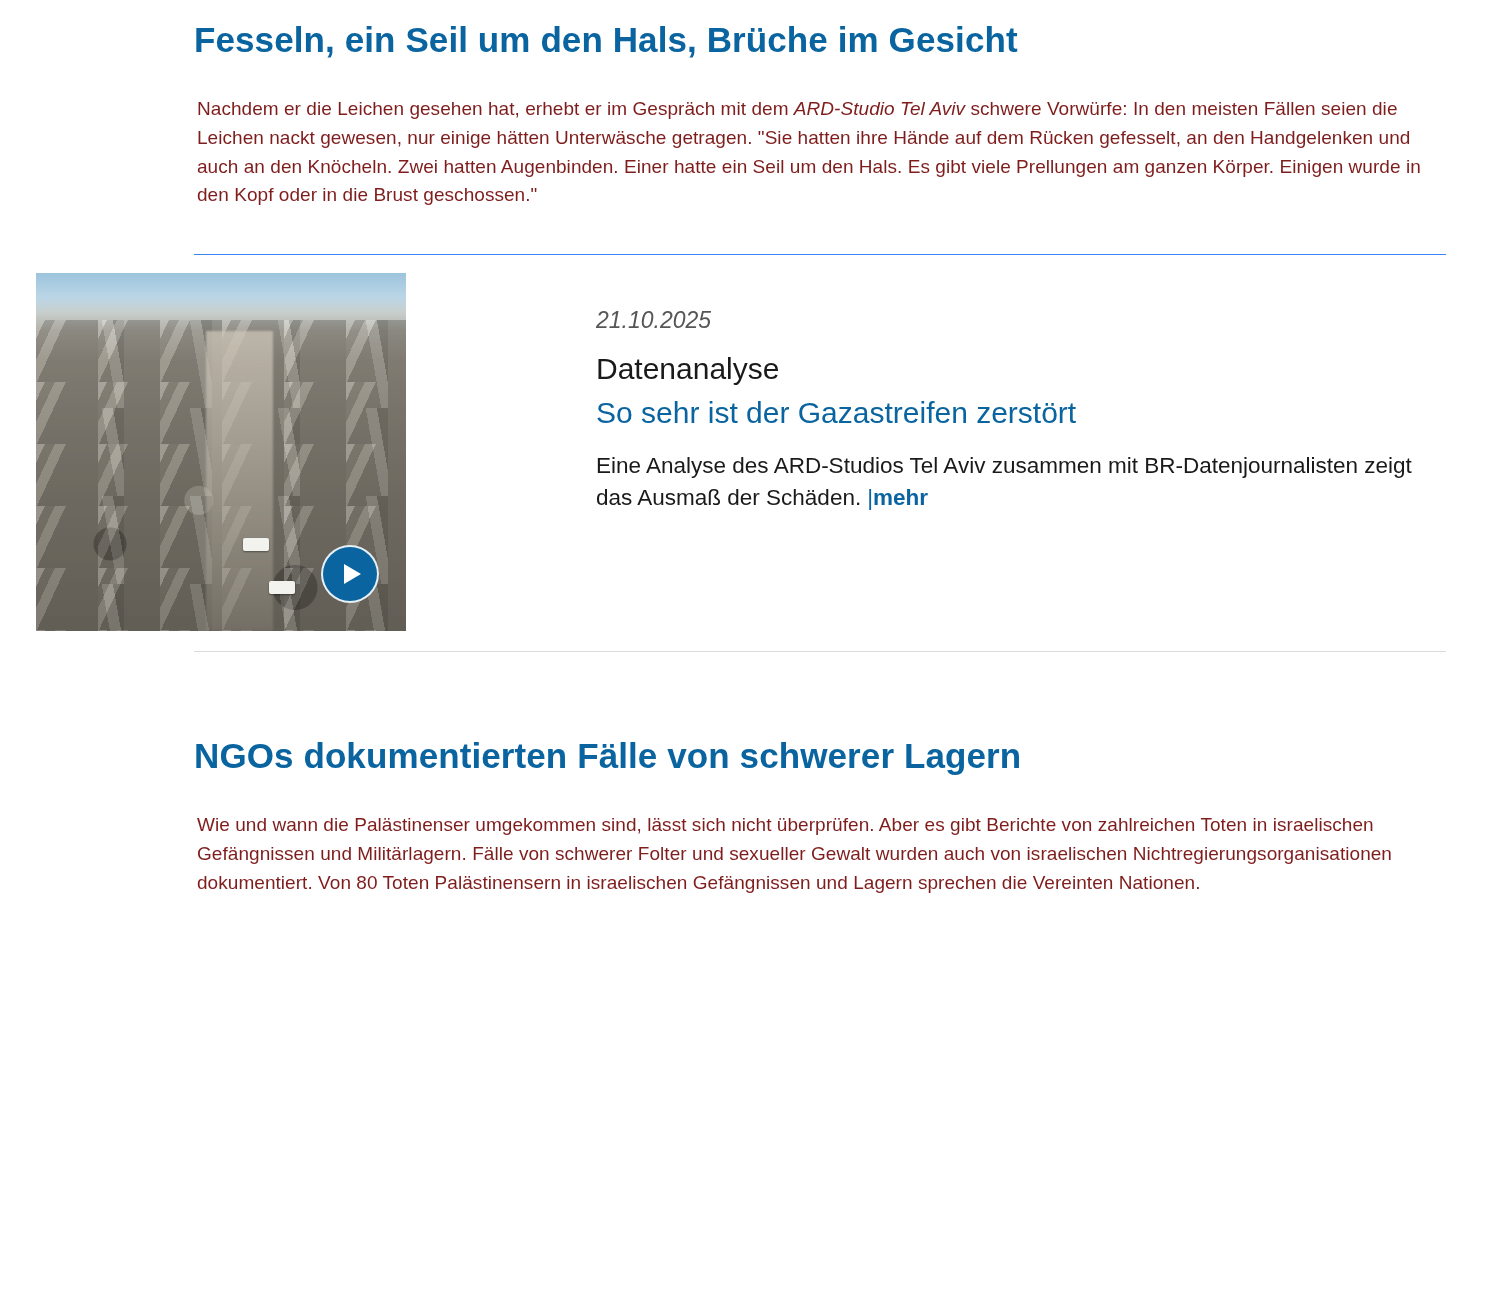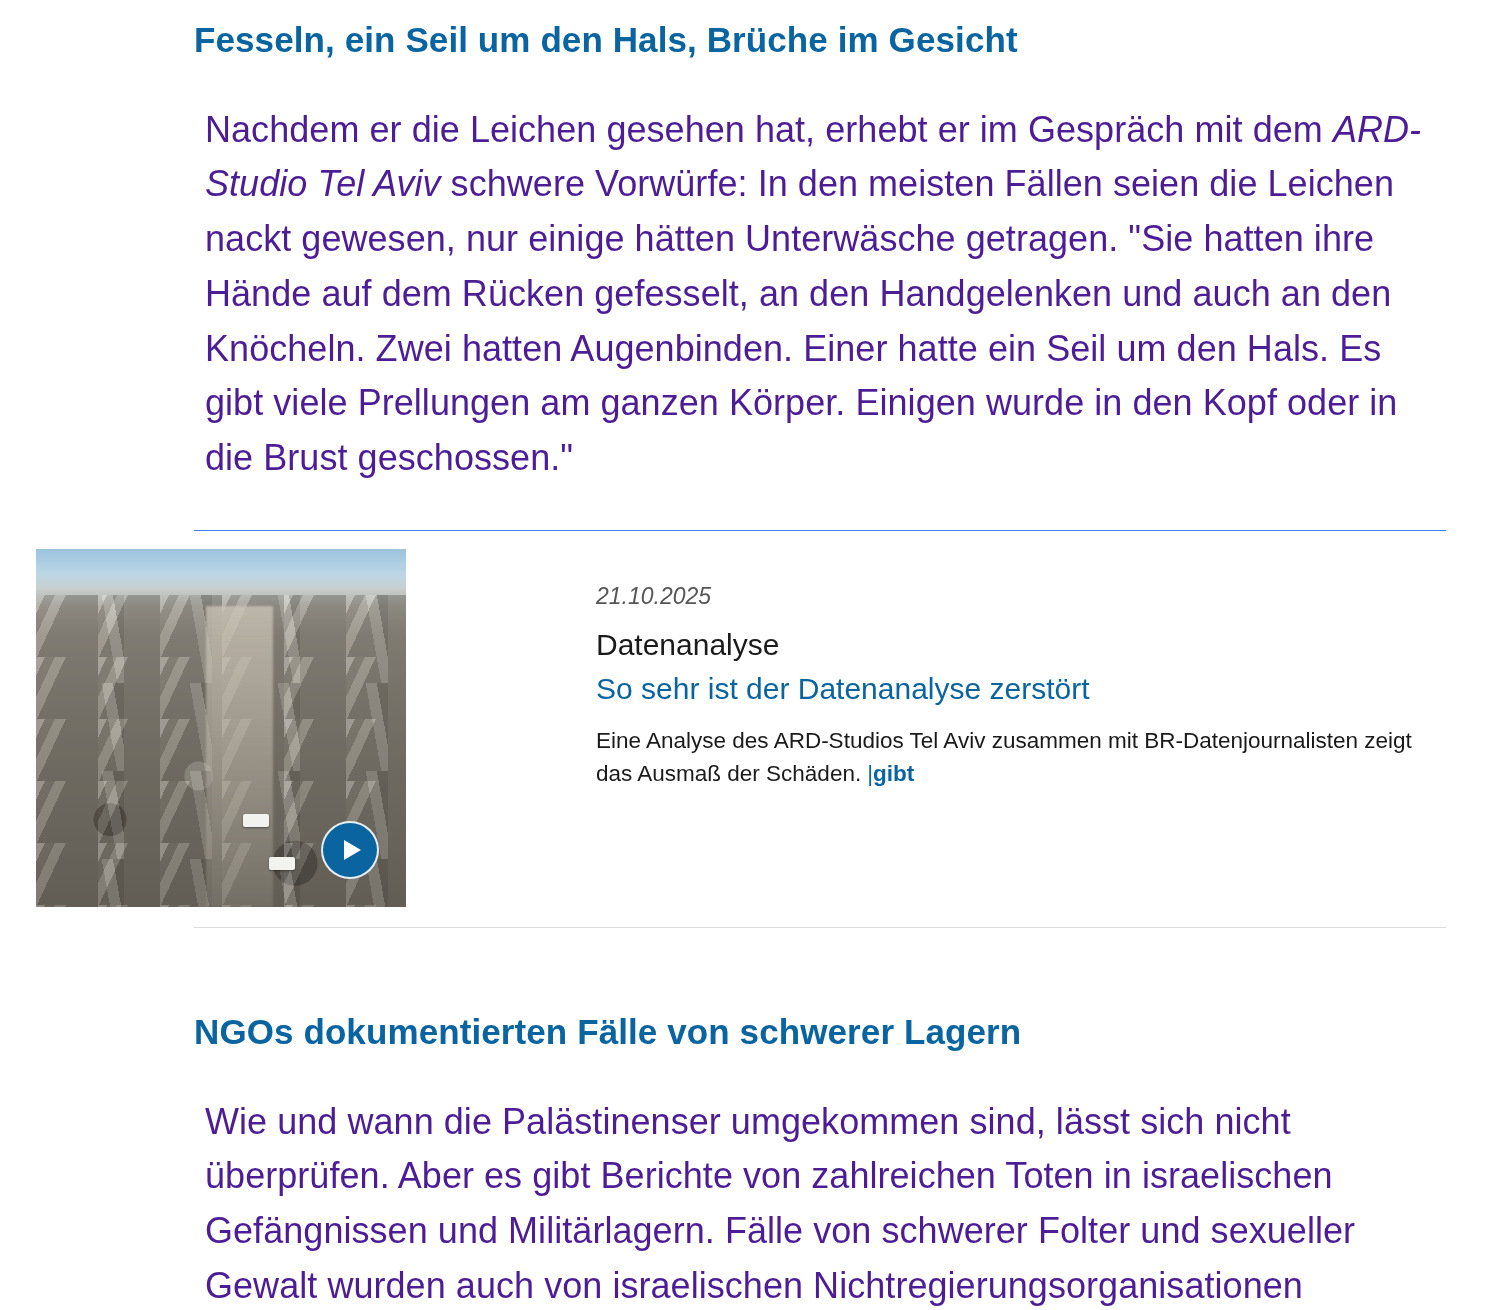--- a/index.html
+++ b/index.html
@@ -27,24 +27,24 @@
   h2.section-heading {
     color: #0a64a0;
     font-size: 35px;
     font-weight: 600;
     line-height: 1.25;
     margin: 0;
     padding-top: 18px;
     letter-spacing: 0.1px;
   }
   p.body-text {
-    font-size: 36px;
+    font-size: 19px;
     line-height: 1.52;
-    color: #4c1d95;
-    margin: 11px;
+    color: #7f1d1d;
+    margin: 3px;
     max-width: 1255px;
     letter-spacing: 0.05px;
   }
   p.body-text + p.body-text {
     margin-top: 30px;
   }
   .spacer-after-intro { height: 30px; }
 
   .teaser-wrap {
     margin-top: 44px;
@@ -190,22 +190,22 @@
           <div class="photo-veh" style="left:56%; top:74%;"></div>
           <div class="photo-veh" style="left:63%; top:86%;"></div>
           <div class="play-button">
             <div class="tri"></div>
           </div>
         </div>
 
         <div class="teaser-body">
           <div class="teaser-date">21.10.2025</div>
           <div class="teaser-kicker">Datenanalyse</div>
-          <div class="teaser-title">So sehr ist der Datenanalyse zerstört</div>
-          <p class="teaser-text"><span>Eine Analyse des ARD-Studios Tel Aviv zusammen mit BR-Datenjournalisten zeigt das Ausmaß der Schäden.</span><span class="more-sep">|</span><span class="more-link">gibt</span></p>
+          <div class="teaser-title">So sehr ist der Gazastreifen zerstört</div>
+          <p class="teaser-text"><span>Eine Analyse des ARD-Studios Tel Aviv zusammen mit BR-Datenjournalisten zeigt das Ausmaß der Schäden.</span><span class="more-sep">|</span><span class="more-link">mehr</span></p>
         </div>
 
       </div>
     </div>
 
     <div class="gap-after-teaser"></div>
 
     <h2 class="section-heading">NGOs dokumentierten Fälle von schwerer Lagern</h2>
 
     <div class="spacer-after-intro"></div>

